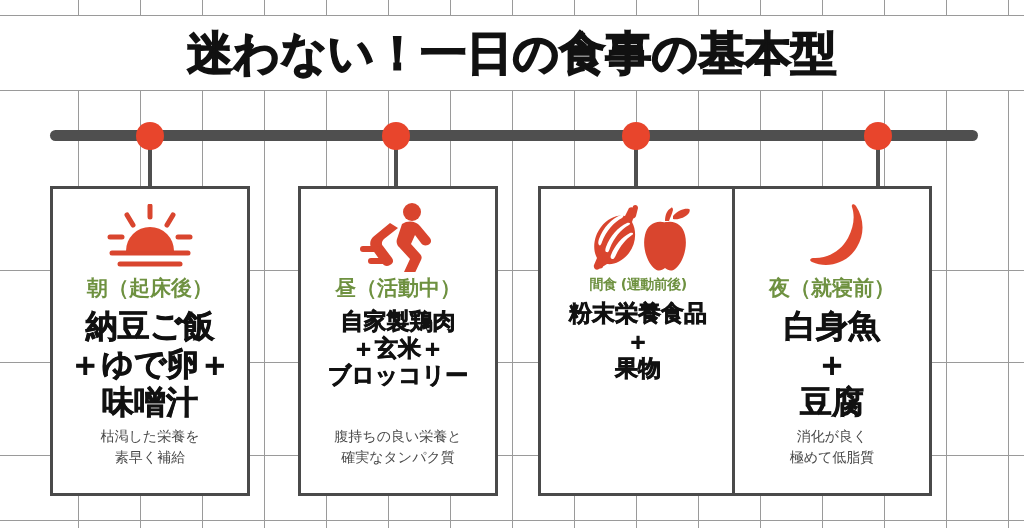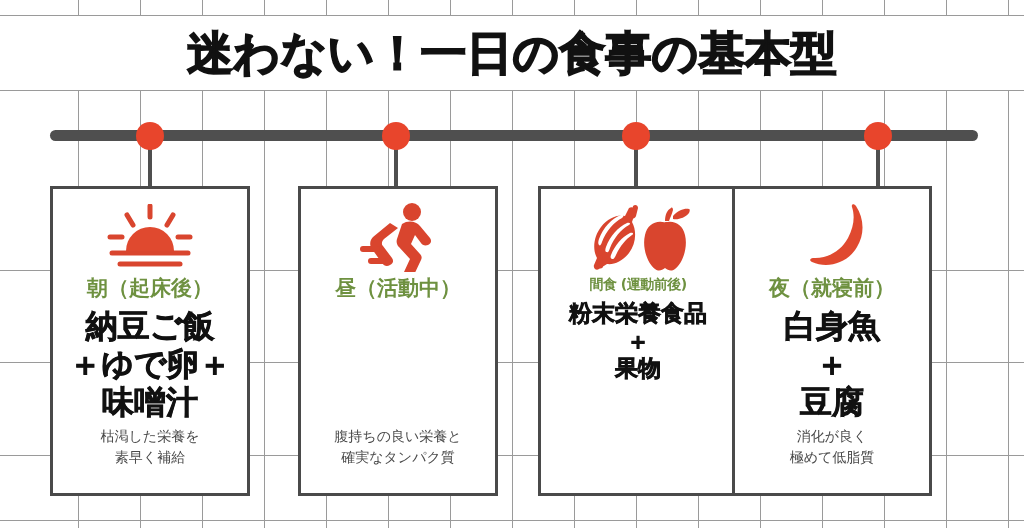--- a/index.html
+++ b/index.html
@@ -227,20 +227,21 @@
         <g fill="#d9452e">
           <circle cx="54" cy="10" r="9"></circle>
           <path d="M44 22 c6 -4 14 -3 18 2 l10 12 c2 3 1 6 -2 7 c-3 1 -6 0 -7 -2 l-6 -8 l-4 9 l9 10 c2 2 2 4 1 6 l-8 17 c-1 3 -5 4 -7 2 c-3 -1 -4 -4 -2 -7 l6 -13 l-11 -12 c-2 -2 -3 -5 -2 -8 z"></path>
           <path d="M40 26 l-14 11 c-2 2 -3 5 -1 7 l9 12 c2 3 1 6 -2 7 c-3 2 -6 1 -8 -2 l-10 -14 c-3 -4 -2 -9 1 -12 l17 -14 z"></path>
           <rect x="2" y="44" width="20" height="6" rx="3"></rect>
           <rect x="10" y="56" width="18" height="6" rx="3"></rect>
         </g>
       </svg>
     </div>
     <div class="card-phase">昼（活動中）</div>
+    <div class="card-meal small">自家製鶏肉<br>＋玄米＋<br>ブロッコリー</div>
     <div class="card-note">腹持ちの良い栄養と<br>確実なタンパク質</div>
   </div>
 
   <div class="card" style="left:538px">
     <div class="card-icon">
       <svg width="115" height="70" viewBox="0 0 115 70">
         <g fill="#d9452e">
           <path d="M48 6 c4 -2 7 1 6 5 l-3 9 c5 9 4 22 -3 31 c-6 8 -15 12 -22 11 l-8 5 c-3 2 -6 -1 -5 -4 l3 -7 c-5 -9 -3 -22 4 -31 c7 -9 17 -13 24 -11 z"></path>
           <g fill="#ffffff">
             <path d="M40 13 c-9 3 -18 13 -22 24 c-1 3 -1 5 0 6 c1 1 2 0 3 -3 c4 -11 12 -20 20 -24 c2 -1 2 -4 -1 -3 z"></path>

